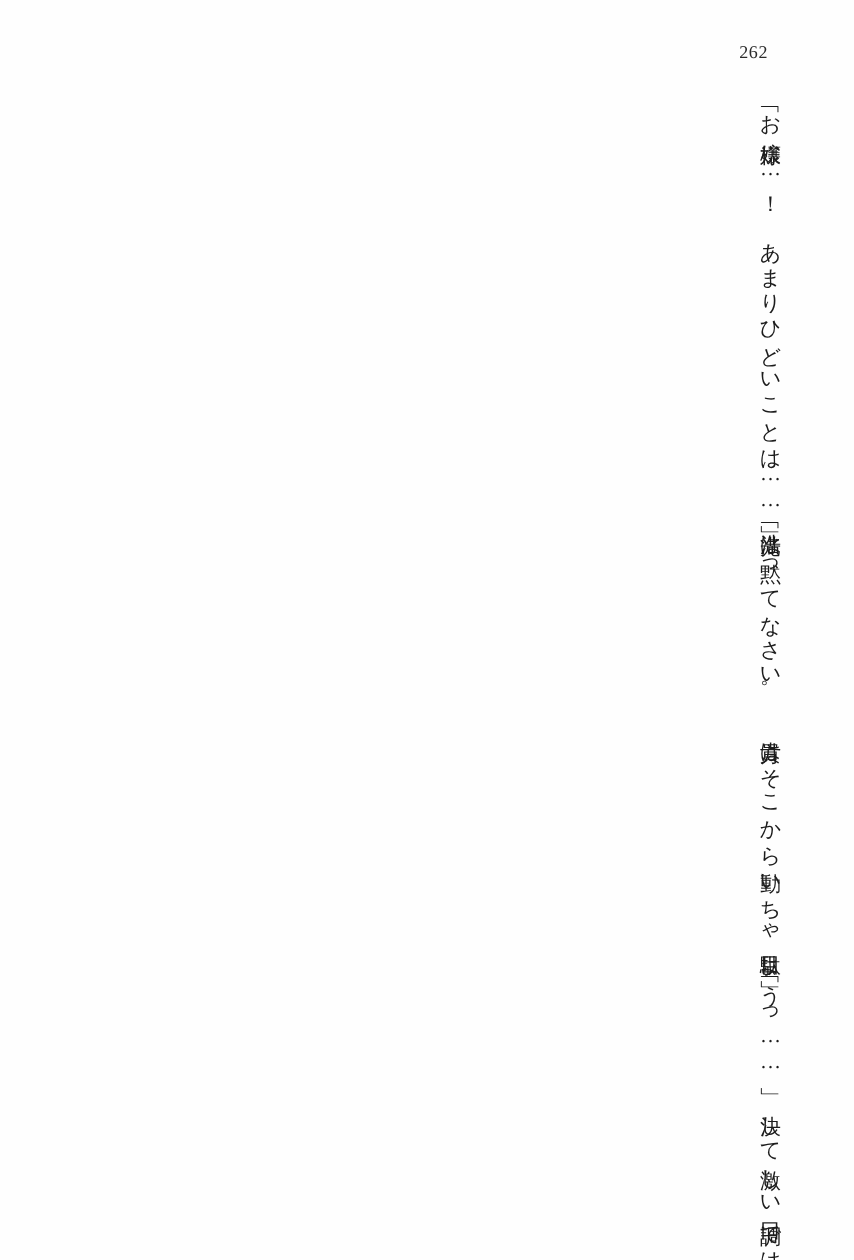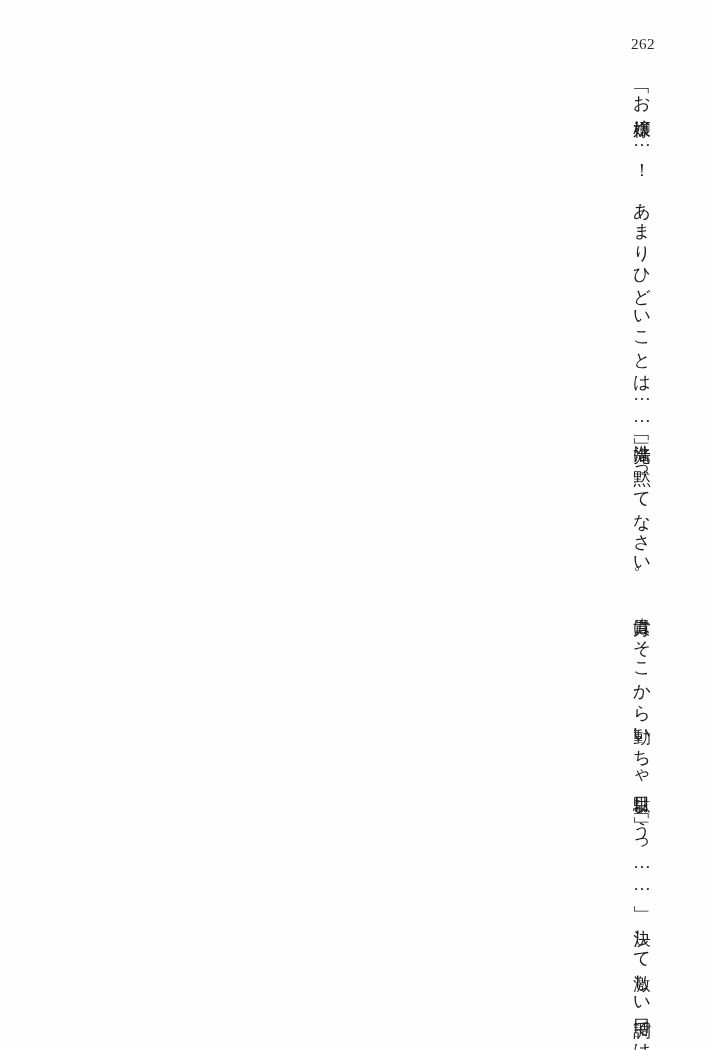--- a/index.html
+++ b/index.html
@@ -21,21 +21,21 @@
     left: 0;
     top: 0;
     width: 712px;
     height: 1050px;
     background: #fefefe;
   }
 
   .page-number {
     position: absolute;
     top: 36px;
-    right: 57px;
+    right: 72px;
     font-size: 15px;
     font-family: "Liberation Serif", "DejaVu Serif", serif;
     color: #2b2b2b;
     letter-spacing: 0.5px;
   }
 
   .text-body {
     position: absolute;
     top: 82px;
     right: 52px;

